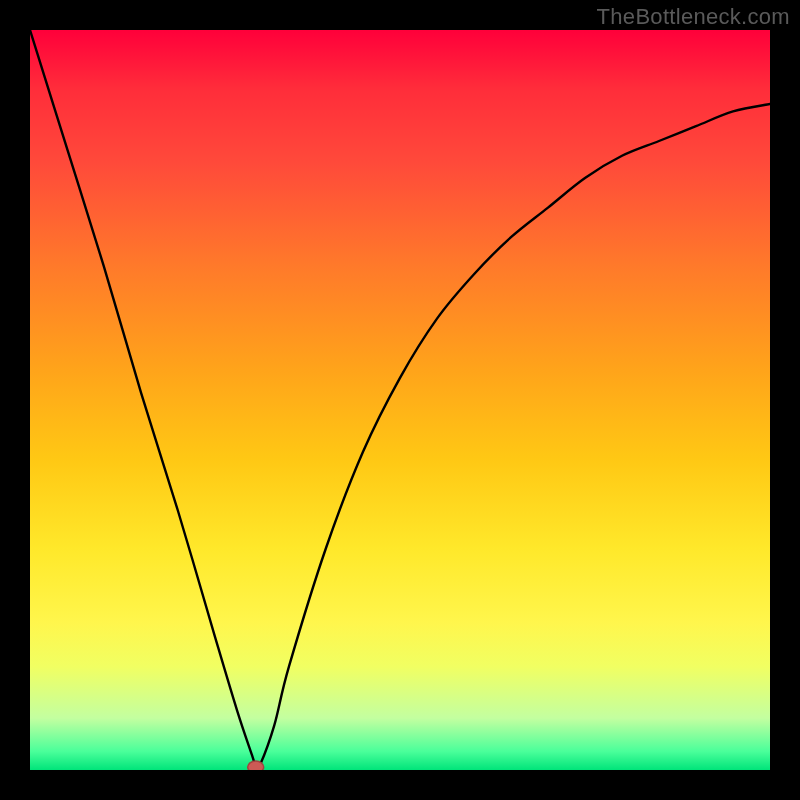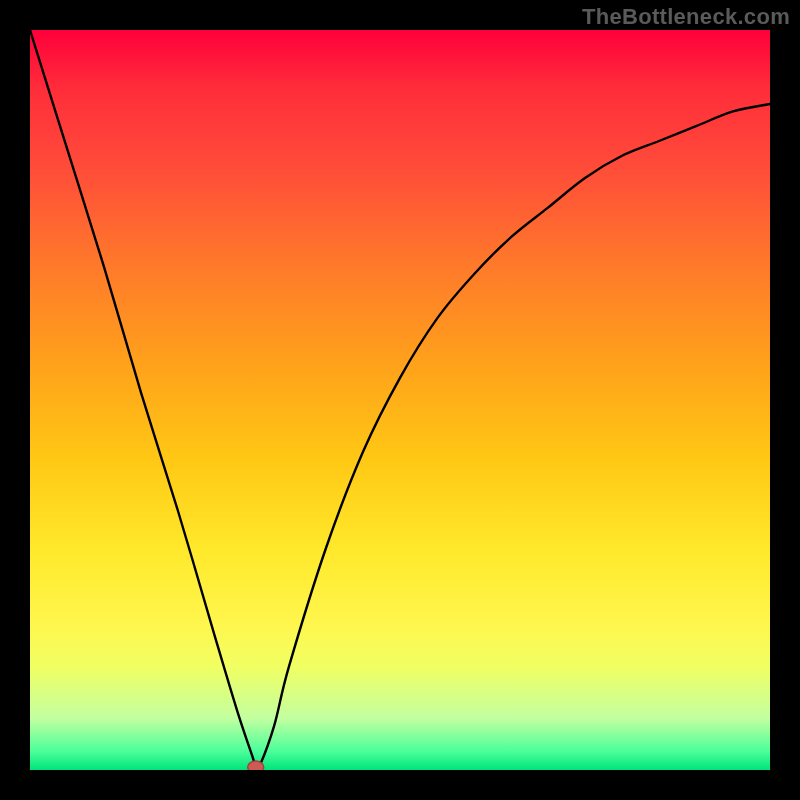--- a/index.html
+++ b/index.html
@@ -16,21 +16,21 @@
     width: 800px;
     height: 800px;
     background: #000;
   }
   .watermark {
     position: absolute;
     top: 4px;
     right: 10px;
     color: #5a5a5a;
     font-size: 22px;
-    font-weight: 700;
+    font-weight: 400;
     letter-spacing: 0.3px;
     z-index: 5;
   }
   .plot-area {
     position: absolute;
     left: 30px;
     top: 30px;
     width: 740px;
     height: 740px;
     background: linear-gradient(

